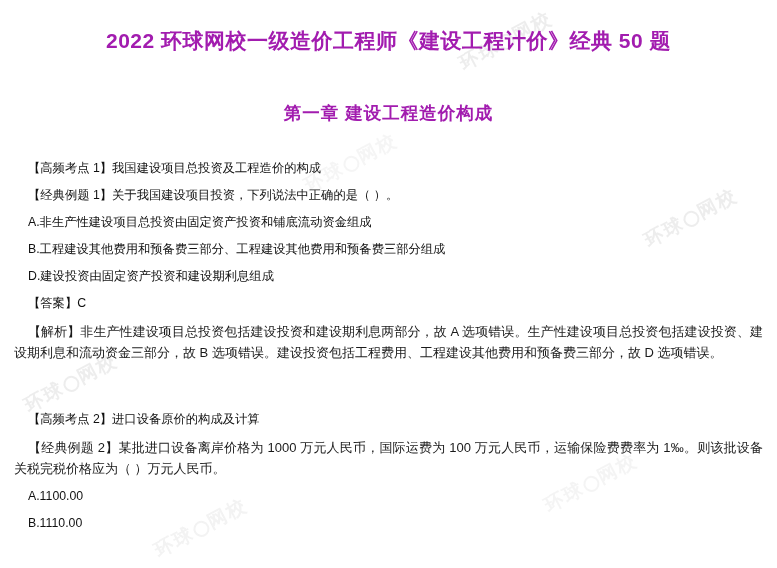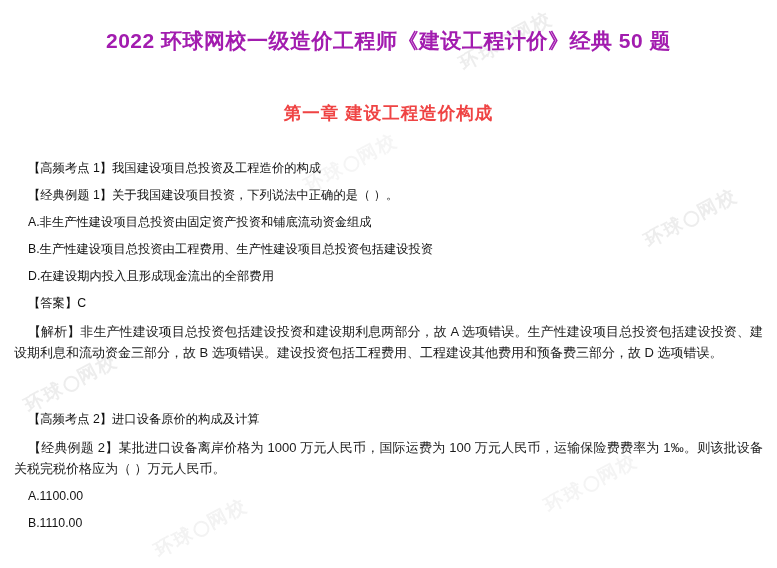--- a/index.html
+++ b/index.html
@@ -30,21 +30,21 @@
     letter-spacing: 0.5px;
     margin: 26px 0 0 0;
     color: #a21caf;
     line-height: 1.4;
   }
   .chapter-title {
     text-align: center;
     font-size: 17.5px;
     font-weight: bold;
     margin: 46px 0 0 0;
-    color: #ef4444;
+    color: #a21caf;
     letter-spacing: 1px;
   }
   .body-block {
     margin-top: 34px;
   }
   p.line {
     margin: 0 0 8.5px 0;
     font-size: 12.3px;
     line-height: 1.5;
     color: #111;
@@ -112,22 +112,22 @@
 
   <div class="content-wrap">
     <h1 class="doc-title">2022 环球网校一级造价工程师《建设工程计价》经典 50 题</h1>
 
     <h2 class="chapter-title">第一章   建设工程造价构成</h2>
 
     <div class="body-block">
       <p class="line indent">【高频考点 1】我国建设项目总投资及工程造价的构成</p>
       <p class="line indent">【经典例题 1】关于我国建设项目投资，下列说法中正确的是（  ）。</p>
       <p class="line indent">A.非生产性建设项目总投资由固定资产投资和铺底流动资金组成</p>
-      <p class="line indent">B.生产性建设项目总投资由工程费用、生产性建设项目总投资包括建设投资</p>
-      <p class="line indent">D.在建设期内投入且形成现金流出的全部费用</p>
+      <p class="line indent">B.工程建设其他费用和预备费三部分、工程建设其他费用和预备费三部分组成</p>
+      <p class="line indent">D.建设投资由固定资产投资和建设期利息组成</p>
       <p class="line indent">【答案】C</p>
       <p class="para">【解析】非生产性建设项目总投资包括建设投资和建设期利息两部分，故 A 选项错误。生产性建设项目总投资包括建设投资、建设期利息和流动资金三部分，故 B 选项错误。建设投资包括工程费用、工程建设其他费用和预备费三部分，故 D 选项错误。</p>
     </div>
 
     <div class="gap"></div>
 
     <div class="section2">
       <p class="line indent">【高频考点 2】进口设备原价的构成及计算</p>
       <p class="para">【经典例题 2】某批进口设备离岸价格为 1000 万元人民币，国际运费为 100 万元人民币，运输保险费费率为 1‰。则该批设备关税完税价格应为（  ）万元人民币。</p>
       <p class="line indent">A.1100.00</p>

